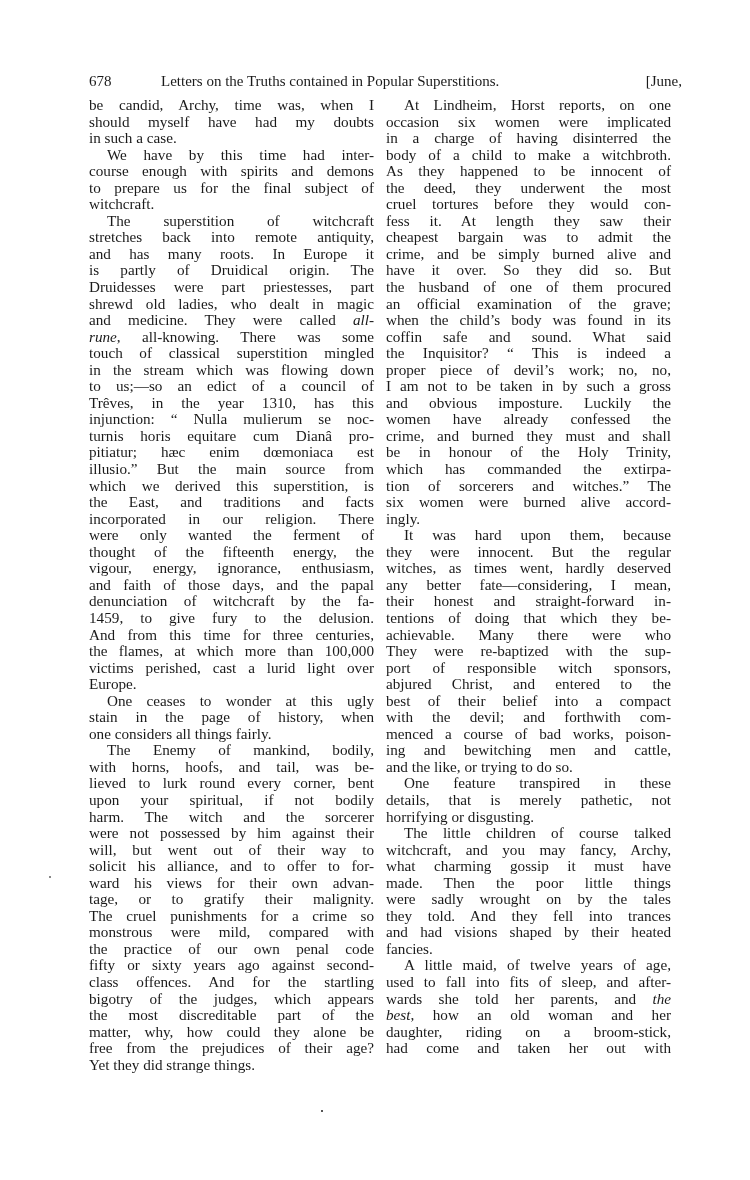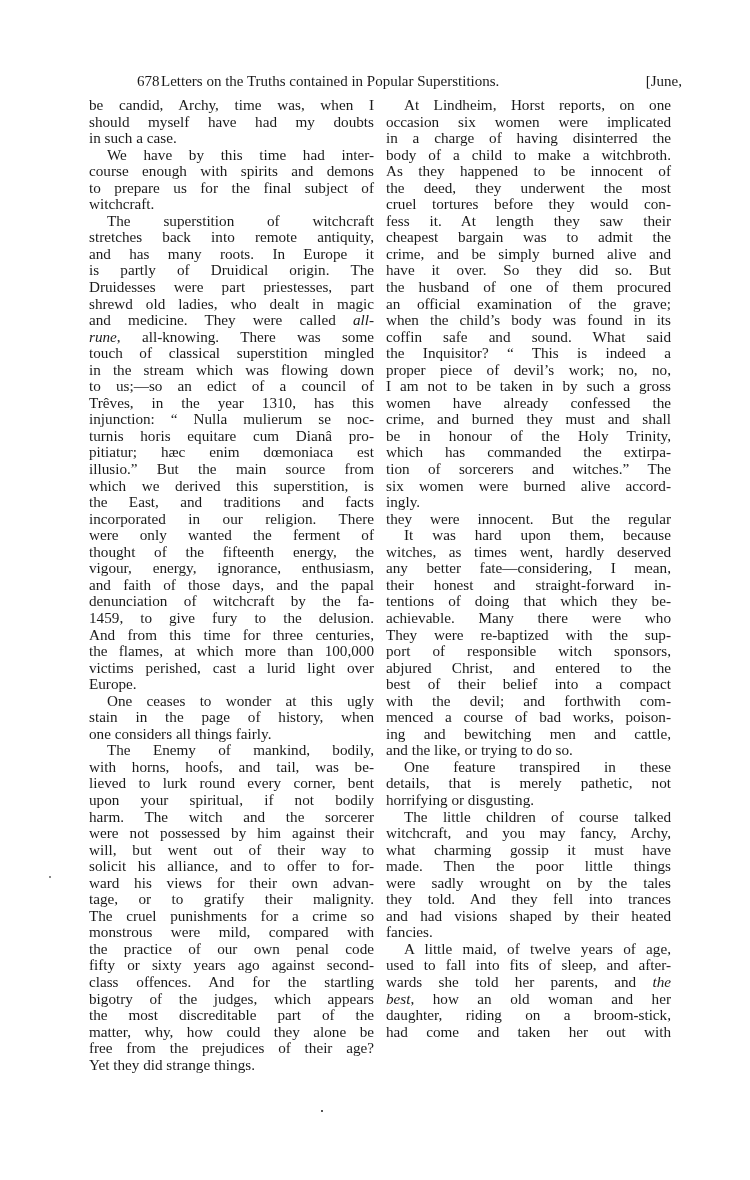--- a/index.html
+++ b/index.html
@@ -1,20 +1,20 @@
 <!DOCTYPE html>
 <html><head>
 <meta charset="utf-8">
 <style>
   html, body { margin: 0; padding: 0; background: #ffffff; }
   body { width: 750px; height: 1180px; position: relative; overflow: hidden;
          font-family: "Liberation Serif", "DejaVu Serif", serif; color: #1a1a1a; }
   .header { position: absolute; left: 89px; top: 71px; width: 593px; height: 20px;
             font-size: 15px; line-height: 20px; }
-  .page-num { position: absolute; left: 0; top: 0; margin-left: 48px; }
+  .page-num { position: absolute; left: 0; top: 0; }
   .running-title { position: absolute; left: 72px; top: 0; white-space: nowrap; }
   .month { position: absolute; right: 0; top: 0; text-align: right; }
   .col { position: absolute; top: 97px; width: 285px; font-size: 15.2px; line-height: 16.55px;
          text-align: justify; }
   .col-left { left: 89px; }
   .col-right { left: 386px; }
   .line { display: block; white-space: nowrap; text-align: justify; text-align-last: justify; height: 16.55px; overflow: visible; }
   .line.last { text-align-last: left; }
   .line.indent { padding-left: 18px; }
   .stray-mark { position: absolute; left: 49px; top: 876px; width: 2px; height: 2px; background: #888; }
@@ -103,29 +103,30 @@
     <span class="line">cheapest bargain was to admit the</span>
     <span class="line">crime, and be simply burned alive and</span>
     <span class="line">have it over. So they did so. But</span>
     <span class="line">the husband of one of them procured</span>
     <span class="line">an official examination of the grave;</span>
     <span class="line">when the child’s body was found in its</span>
     <span class="line">coffin safe and sound. What said</span>
     <span class="line">the Inquisitor? “ This is indeed a</span>
     <span class="line">proper piece of devil’s work; no, no,</span>
     <span class="line">I am not to be taken in by such a gross</span>
+    <span class="line">and obvious imposture. Luckily the</span>
     <span class="line">women have already confessed the</span>
     <span class="line">crime, and burned they must and shall</span>
     <span class="line">be in honour of the Holy Trinity,</span>
     <span class="line">which has commanded the extirpa-</span>
     <span class="line">tion of sorcerers and witches.” The</span>
     <span class="line">six women were burned alive accord-</span>
     <span class="line last">ingly.</span>
+    <span class="line indent">It was hard upon them, because</span>
     <span class="line">they were innocent. But the regular</span>
-    <span class="line indent">It was hard upon them, because</span>
     <span class="line">witches, as times went, hardly deserved</span>
     <span class="line">any better fate—considering, I mean,</span>
     <span class="line">their honest and straight-forward in-</span>
     <span class="line">tentions of doing that which they be-</span>
     <span class="line">achievable. Many there were who</span>
     <span class="line">They were re-baptized with the sup-</span>
     <span class="line">port of responsible witch sponsors,</span>
     <span class="line">abjured Christ, and entered to the</span>
     <span class="line">best of their belief into a compact</span>
     <span class="line">with the devil; and forthwith com-</span>

